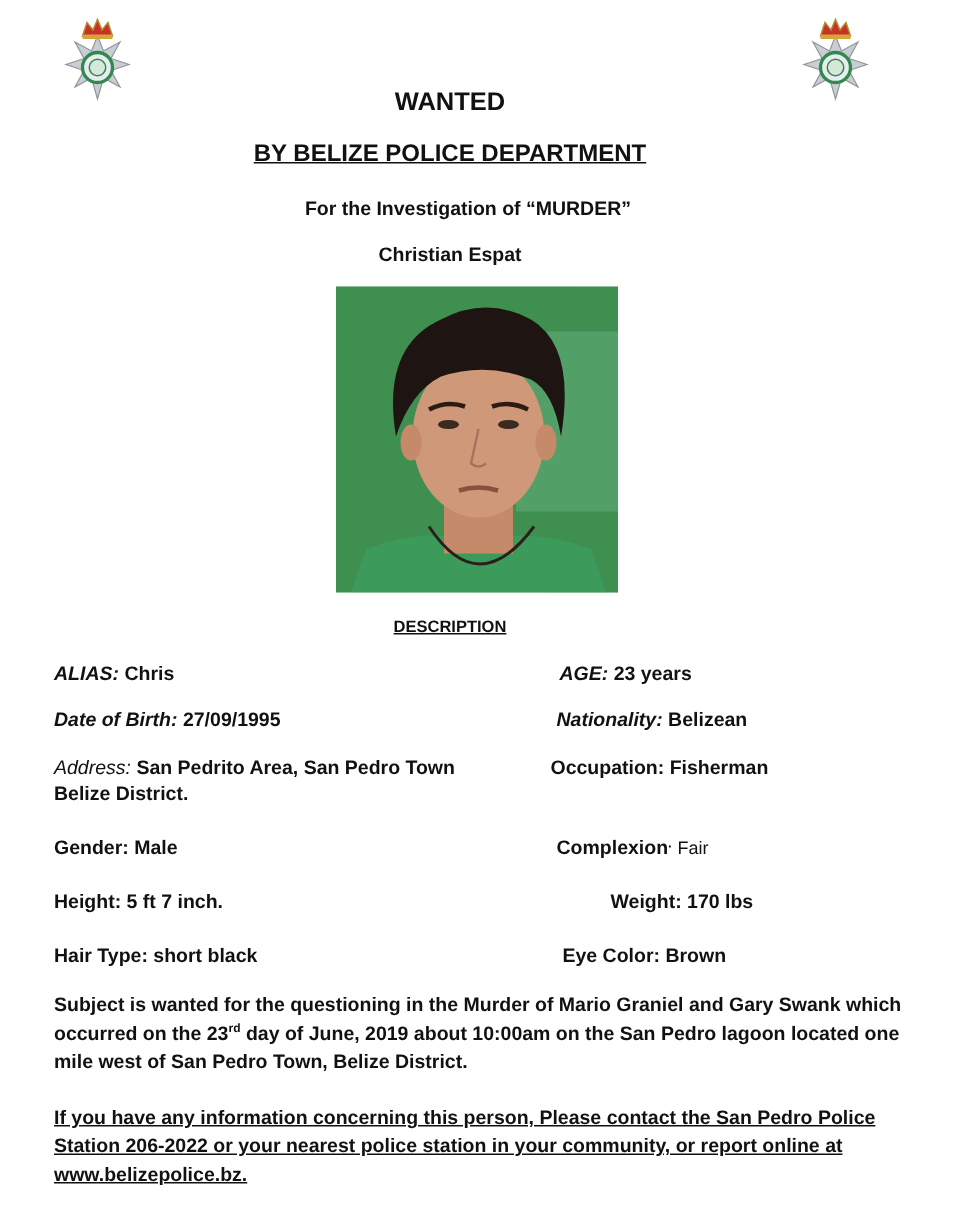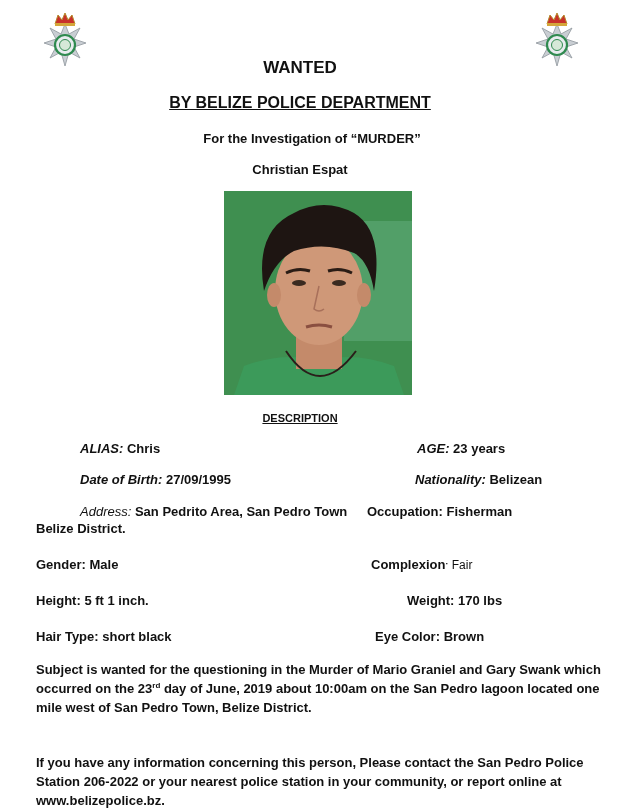--- a/index.html
+++ b/index.html
@@ -15,21 +15,21 @@
   .subtitle { top: 94px; font-size: 16px; text-decoration: underline; }
   .investigation { top: 131px; font-size: 13px; padding-left: 12px; }
   .name { top: 162px; font-size: 13px; }
   .photo {
     left: 224px; top: 191px; width: 188px; height: 204px;
     background: linear-gradient(135deg, #3f8f4f 0%, #3c9456 40%, #5aa874 70%, #3e8c52 100%);
     overflow: hidden;
   }
   .desc-heading { top: 412px; font-size: 11px; text-decoration: underline; }
   .field { font-size: 13px; font-weight: bold; white-space: nowrap; }
-  .field .lbl-i { font-style: italic; margin-left: 44px; }
+  .field .lbl-i { font-style: italic; }
   .field .val-i { }
   .field .val-plain { font-weight: normal; font-size: 12px; }
   .para { left: 36px; width: 570px; font-size: 13px; font-weight: bold; line-height: 19px; }
   sup { font-size: 8px; line-height: 0; }
 </style>
 </head>
 <body>
 
 <div class="abs badge" style="left:36px; top:10px;">
   <svg width="58" height="62" viewBox="0 0 58 62">
@@ -94,21 +94,21 @@
   <span class="lbl-i">Date of Birth:</span><span class="val-i"> 27/09/1995</span>
 </div>
 <div class="abs field" style="left:36px; top:504px;">
   <span class="lbl-i" style="font-weight:normal;">Address:</span><span> San Pedrito Area, San Pedro Town</span>
 </div>
 <div class="abs field" style="left:36px; top:521px;">Belize District.</div>
 <div class="abs field" style="left:36px; top:557px;">
   <span>Gender:</span><span> Male</span>
 </div>
 <div class="abs field" style="left:36px; top:593px;">
-  <span>Height:</span><span> 5 ft 1 inch.</span>
+  <span>Height:</span><span> 5 ft 7 inch.</span>
 </div>
 <div class="abs field" style="left:36px; top:629px;">
   <span>Hair Type:</span><span> short black</span>
 </div>
 
 <div class="abs field" style="left:373px; top:441px;">
   <span class="lbl-i">AGE:</span><span class="val-i"> 23 years</span>
 </div>
 <div class="abs field" style="left:371px; top:472px;">
   <span class="lbl-i">Nationality:</span><span> Belizean</span>
@@ -122,13 +122,13 @@
 <div class="abs field" style="left:373px; top:593px;margin-left:34px;">
   <span>Weight:</span><span> 170 lbs</span>
 </div>
 <div class="abs field" style="left:375px; top:629px;">
   <span>Eye Color:</span><span> Brown</span>
 </div>
 
 <div class="abs para" style="top:660px;">
   <span>Subject is wanted for the questioning in the Murder of Mario Graniel and Gary Swank which occurred on the 23</span><sup>rd</sup><span> day of June, 2019 about 10:00am on the San Pedro lagoon located one mile west of San Pedro Town, Belize District.</span>
 </div>
-<div class="abs para" style="top:753px;">If you have any information concerning this person, Please contact the San Pedro Police Station 206-2022 or your nearest police station in your community, or report online at www.belizepolice.bz.</div>
+<div class="abs para" style="top:735px;text-decoration:underline;">If you have any information concerning this person, Please contact the San Pedro Police Station 206-2022 or your nearest police station in your community, or report online at www.belizepolice.bz.</div>
 
 </body></html>

